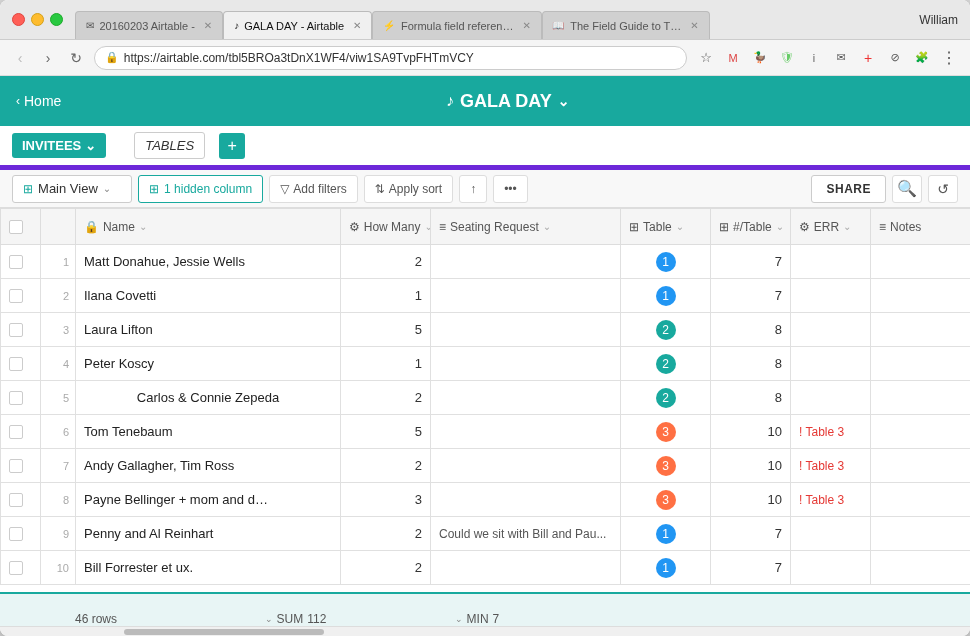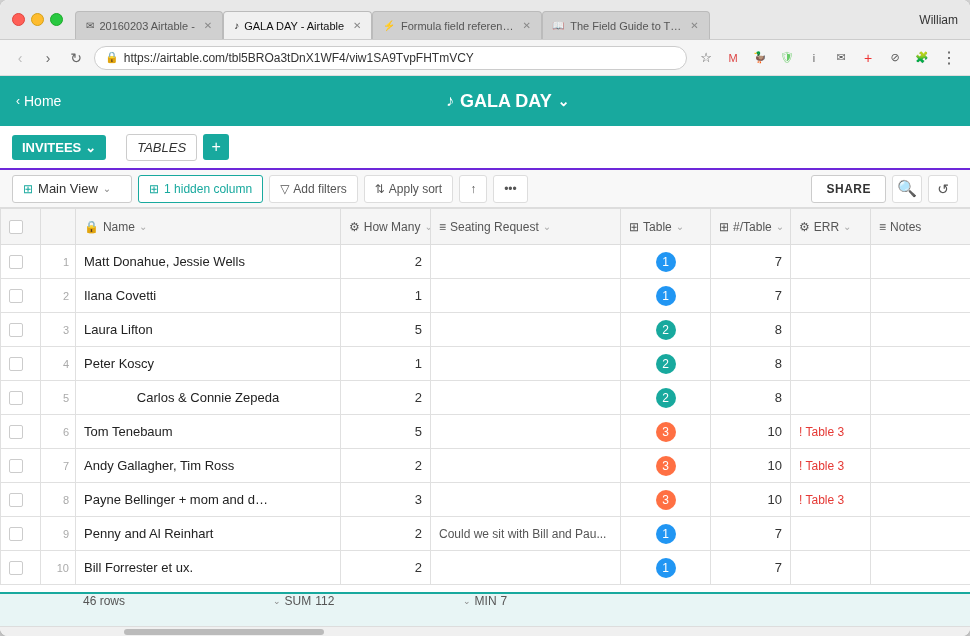--- a/index.html
+++ b/index.html
@@ -39,21 +39,21 @@
     .home-chevron { font-size: 12px; }
     .app-title { flex: 1; text-align: center; color: #fff; font-size: 18px; font-weight: 600; display: flex; align-items: center; justify-content: center; gap: 6px; cursor: pointer; }
     .app-title-icon { font-size: 16px; }
     .app-title-chevron { font-size: 14px; }
     .header-right { display: flex; align-items: center; gap: 14px; }
     .header-btn { color: #fff; font-size: 12px; font-weight: 600; letter-spacing: 0.5px; cursor: pointer; }
     .notification-btn { color: #fff; font-size: 18px; cursor: pointer; }
     .avatar { width: 28px; height: 28px; border-radius: 50%; background: #ccc; overflow: hidden; display: flex; align-items: center; justify-content: center; font-size: 12px; color: #555; cursor: pointer; }
 
     
-    .table-toolbar { background: #fff; border-bottom: 2px solid #6d28d9; display: flex; align-items: center; padding: 0 12px; height: 44px; flex-shrink: 0; gap: 0; }
+    .table-toolbar { background: #fff; border-bottom: 5px solid #6d28d9; display: flex; align-items: center; padding: 0 12px; height: 44px; flex-shrink: 0; gap: 8px; }
     .invitees-btn { background: #18a99e; color: #fff; border: none; border-radius: 3px; padding: 5px 10px; font-size: 13px; font-weight: 600; display: flex; align-items: center; gap: 4px; cursor: pointer; }
     .tables-btn { background: #fff; color: #333; border: 1px solid #ccc; border-radius: 3px; padding: 5px 10px; font-size: 13px; font-weight: 500; cursor: pointer; }
     .plus-btn { background: #18a99e; color: #fff; border: none; border-radius: 3px; width: 26px; height: 26px; display: flex; align-items: center; justify-content: center; font-size: 16px; cursor: pointer; }
 
     
     .view-bar { background: #f8f8f8; border-bottom: 1px solid #ddd; display: flex; align-items: center; padding: 0 12px; height: 38px; flex-shrink: 0; gap: 6px; }
     .view-name-btn { display: flex; align-items: center; gap: 5px; padding: 0 10px; height: 28px; border: 1px solid #ccc; border-radius: 3px; background: #fff; font-size: 13px; color: #333; cursor: pointer; min-width: 120px; }
     .view-chevron { color: #888; font-size: 10px; }
     .hidden-col-btn { display: flex; align-items: center; gap: 5px; padding: 0 10px; height: 28px; border: 1.5px solid #18a99e; border-radius: 3px; background: #fff; font-size: 12px; color: #18a99e; cursor: pointer; }
     .toolbar-action-btn { display: flex; align-items: center; gap: 4px; padding: 0 10px; height: 28px; border: 1px solid #ddd; border-radius: 3px; background: #fff; font-size: 12px; color: #555; cursor: pointer; }
@@ -84,21 +84,21 @@
 
     .badge { display: inline-flex; align-items: center; justify-content: center; min-width: 20px; height: 20px; border-radius: 10px; padding: 0 5px; font-size: 12px; font-weight: 500; color: #fff; }
     .badge-1 { background: #2196f3; }
     .badge-2 { background: #18a99e; }
     .badge-3 { background: #ff7043; }
 
     .err-text { color: #e53935; font-size: 12px; margin-top: 40px; }
     .checkbox { width: 14px; height: 14px; border: 1px solid #ccc; border-radius: 2px; background: #fff; cursor: pointer; }
 
     
-    .table-footer { background: #e8f5f5; border-top: 2px solid #18a99e; height: 34px; display: flex; align-items: flex-start; padding: 0 8px; font-size: 12px; color: #555; flex-shrink: 0; }
+    .table-footer { background: #e8f5f5; border-top: 2px solid #18a99e; height: 34px; display: flex; align-items: flex-end; padding: 0 0; font-size: 12px; color: #555; flex-shrink: 0; }
     .footer-rows { flex: 0 0 265px; color: #555; font-size: 12px; padding-left: 75px; }
     .footer-sum { flex: 0 0 190px; color: #555; font-size: 12px; display: flex; align-items: center; gap: 4px; }
     .footer-min { flex: 0 0 170px; color: #555; font-size: 12px; display: flex; align-items: center; gap: 4px; }
     .footer-chevron { color: #888; font-size: 9px; }
 
     
     .scrollbar-track { height: 10px; background: #f0f0f0; border-top: 1px solid #ddd; flex-shrink: 0; display: flex; align-items: center; padding: 0 4px; }
     .scrollbar-thumb { height: 6px; width: 200px; background: #bbb; border-radius: 3px; margin-left: 120px; cursor: pointer; }
 
     .table-scroll { overflow: hidden; flex: 1; }

